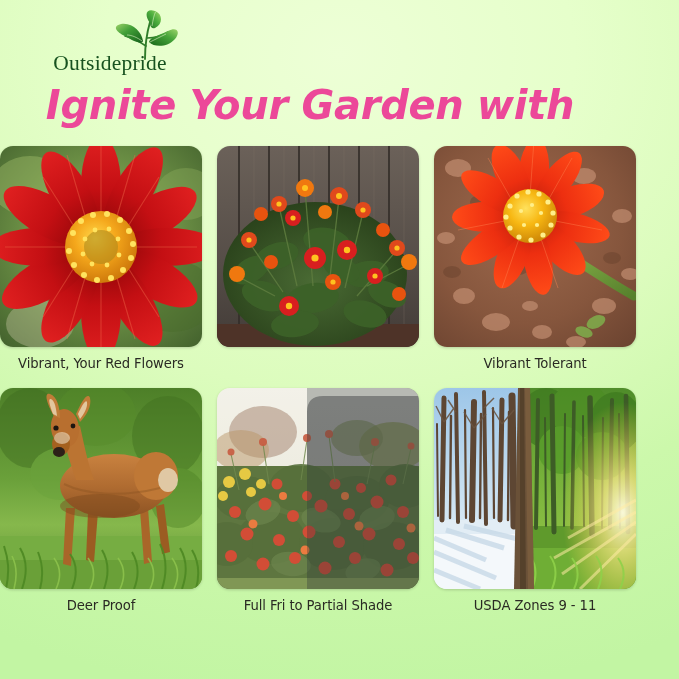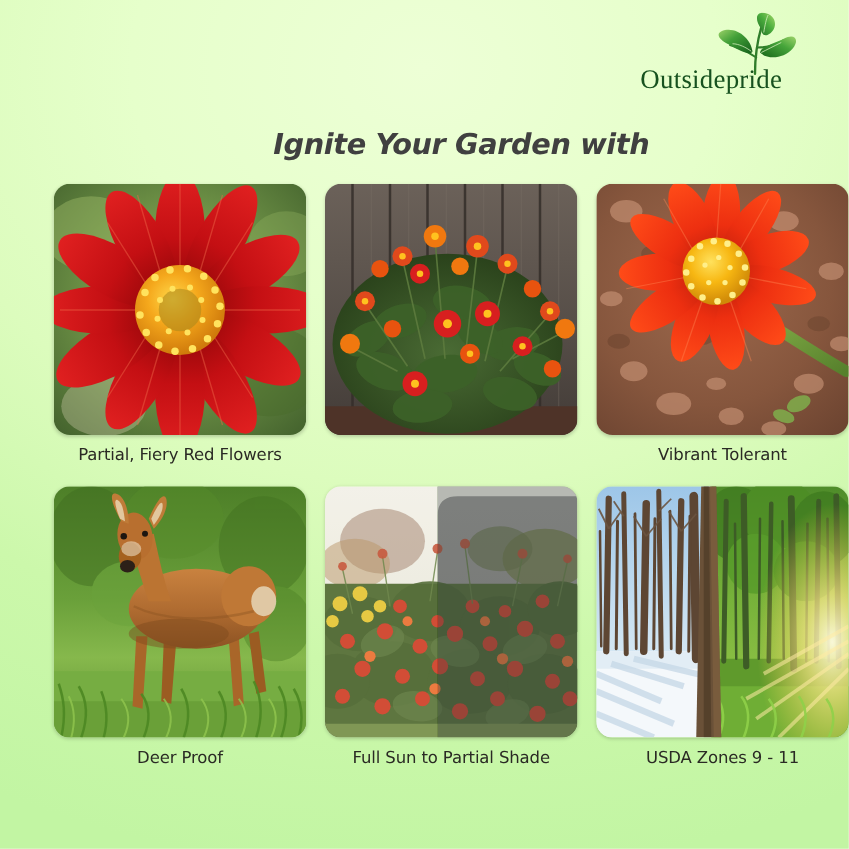--- a/index.html
+++ b/index.html
@@ -9,21 +9,21 @@
     overflow: hidden;
   }
   body {
     position: relative;
     background:
       radial-gradient(ellipse 115% 95% at 50% 8%, #edffd6 0%, #e6ffcb 30%, #dcfcbd 52%, #ccf8ab 74%, #c2f5a3 100%);
   }
   .page {
     position: absolute; inset: 0;
     display: flex; flex-direction: column;
-    align-items: flex-end;
+    align-items: flex-start;
   }
 
   
   .logo-block {
     margin-top: 13px;
     width: 220px; height: 62px;
     position: relative;
   }
   .logo-mark {
     position: absolute;
@@ -36,30 +36,30 @@
     text-align: center;
     font-family: "Liberation Serif", serif;
     font-size: 21.5px;
     letter-spacing: 0.2px;
     color: #17521f;
     white-space: nowrap;
   }
 
   
   .headline {
-    margin-top: 28px;
+    margin-top: 7px;
     width: 620px;
     text-align: center;
     font-family: "DejaVu Sans", sans-serif;
     font-style: italic;
     font-weight: 700;
-    font-size: 23px;
+    font-size: 40px;
     line-height: 1.18;
     letter-spacing: -0.3px;
-    color: #404040;
+    color: #ec4899;
   }
   .headline .l2 { display: block; }
 
   
   .grid {
     margin-top: 17px;
     width: 636px;
     display: grid;
     grid-template-columns: repeat(3, 202px);
     column-gap: 15px;
@@ -237,21 +237,21 @@
                 <circle cx="8" cy="-18" r="2.4"></circle>
               <circle cx="17" cy="-8" r="2.4"></circle>
                 <circle cx="18" cy="8" r="2.4"></circle>
                 <circle cx="6" cy="18" r="2.4"></circle>
               <circle cx="-9" cy="17" r="2.4"></circle>
                 <circle cx="-18" cy="7" r="2.4"></circle>
             </g>
           </g>
         </svg>
       </div>
-      <div class="caption">Partial, Fiery Red Flowers</div>
+      <div class="caption">Vibrant, Your Red Flowers</div>
     </div>
 
     <div class="cell">
       <div class="tile">
         <svg viewBox="0 0 202 201" preserveAspectRatio="xMidYMid slice">
           <defs>
             <linearGradient id="fence" x1="0" y1="0" x2="0" y2="1">
               <stop offset="0%" stop-color="#6b6159"></stop>
               <stop offset="60%" stop-color="#554d47"></stop>
               <stop offset="100%" stop-color="#423b37"></stop>
@@ -664,21 +664,21 @@
             <rect x="90" y="0" width="112" height="201" fill="#555a55" opacity="0.42"></rect>
           </g>
 
           <g clip-path="url(#clipL)">
             <rect x="0" y="0" width="90" height="201" fill="#fff3c9" opacity="0.13"></rect>
           </g>
 
           <path d="M90 0 L90 24 Q90 8 106 8 L202 8 L202 0 Z" fill="#e8eae0" opacity="0.55"></path>
         </svg>
       </div>
-      <div class="caption">Full Sun to Partial Shade</div>
+      <div class="caption">Full Fri to Partial Shade</div>
     </div>
 
     <div class="cell row2">
       <div class="tile">
         <svg viewBox="0 0 202 201" preserveAspectRatio="xMidYMid slice">
           <defs>
             <linearGradient id="wsky" x1="0" y1="0" x2="0" y2="1">
               <stop offset="0%" stop-color="#9dc6e8"></stop>
               <stop offset="60%" stop-color="#cfe4f2"></stop>
               <stop offset="100%" stop-color="#eef6fb"></stop>

